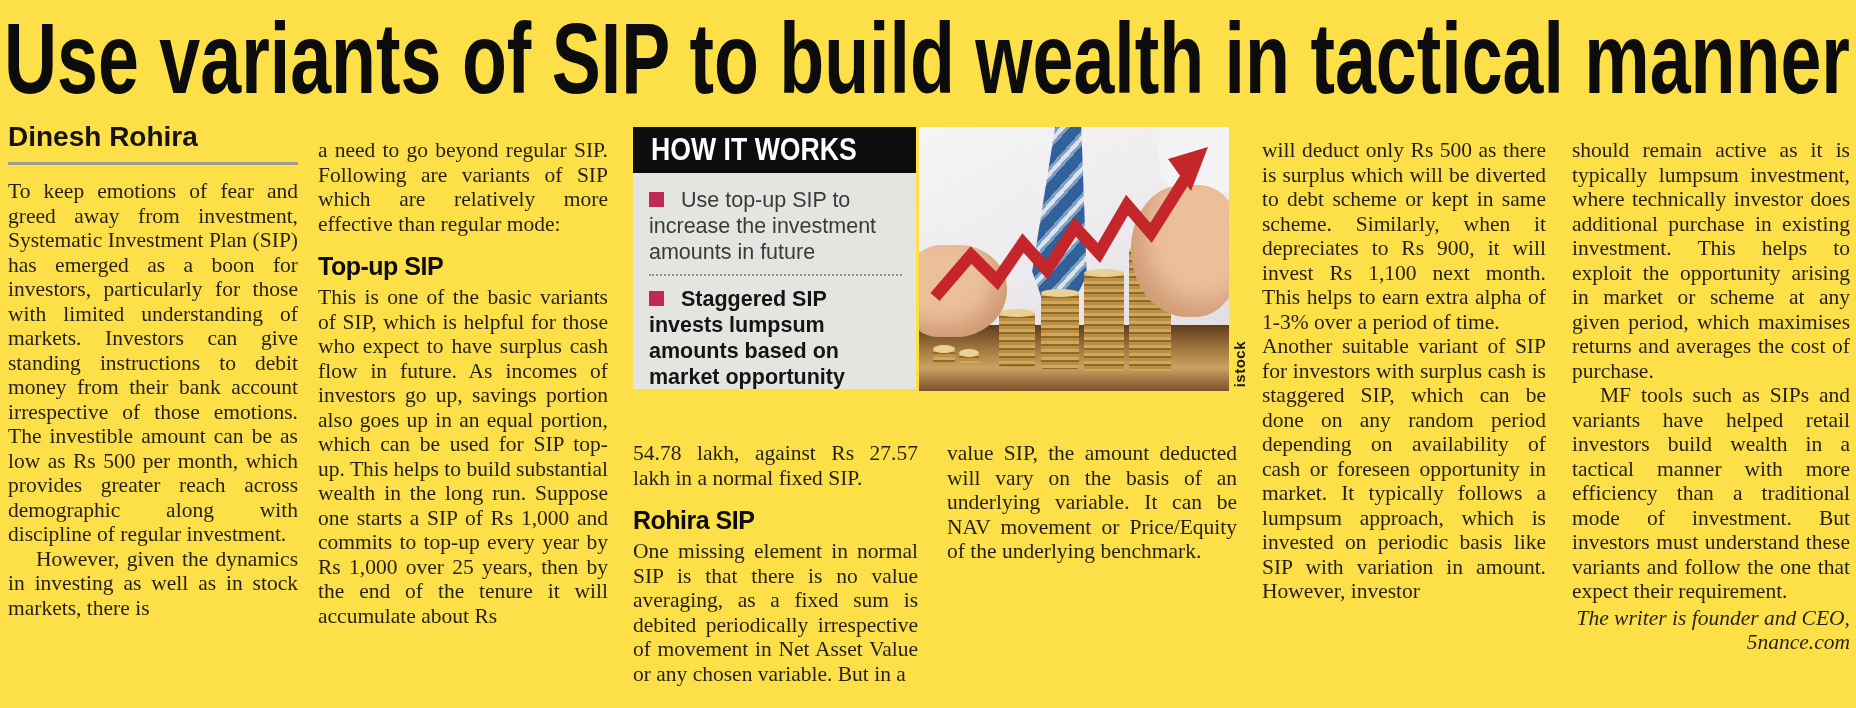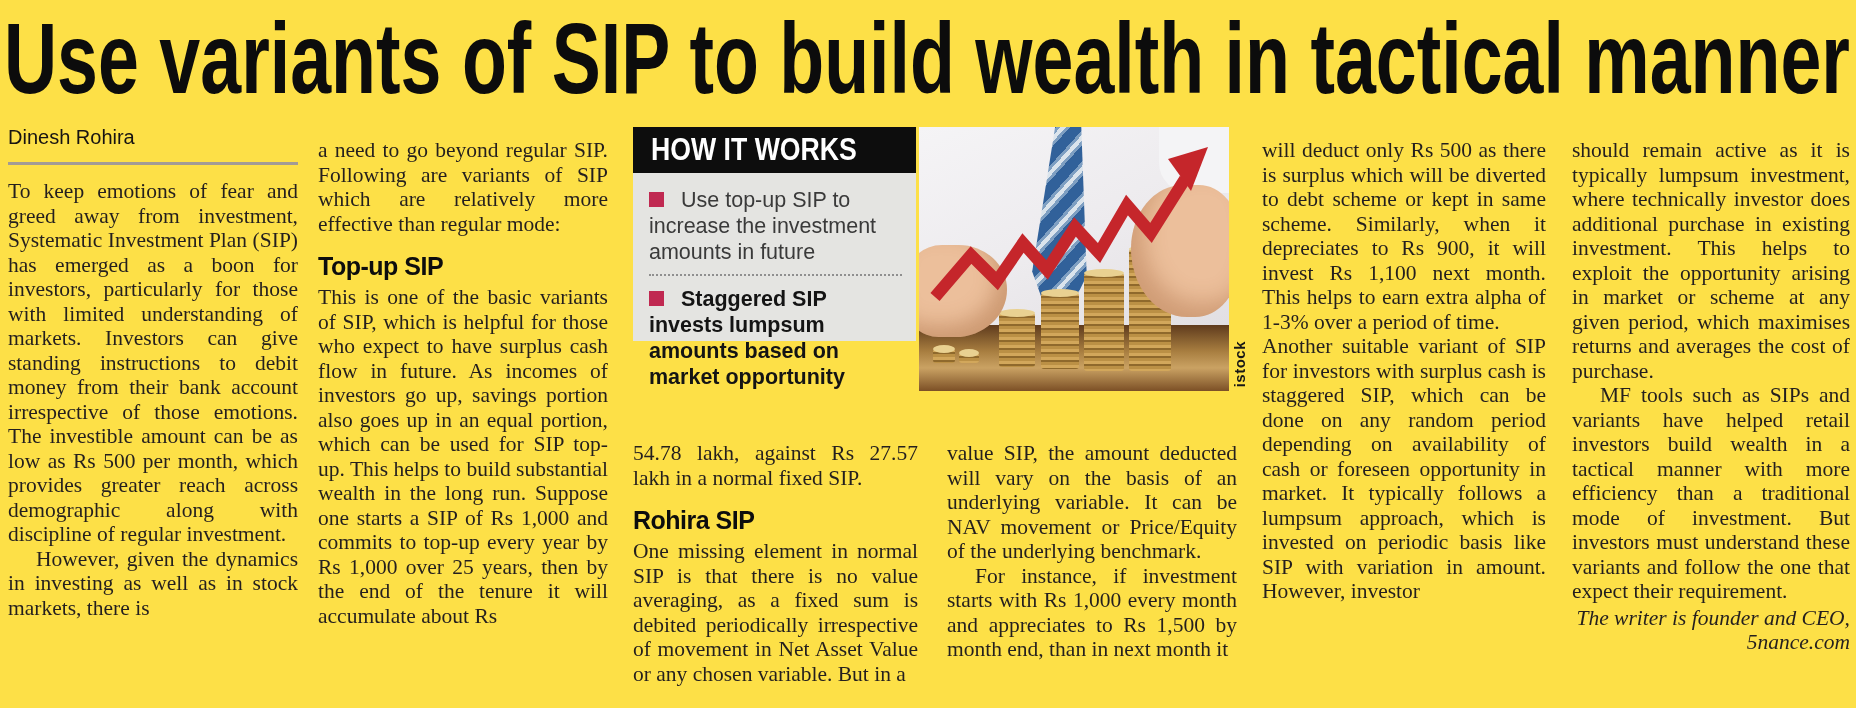--- a/index.html
+++ b/index.html
@@ -33,41 +33,41 @@
   #col1{left:8px;top:124px;}
   #col2{left:318px;}
   #col3{left:633px;width:285px;}
   #col4{left:947px;width:290px;}
   #col5{left:1262px;width:284px;}
   #col6{left:1572px;width:278px;}
   #col3 .below-box{margin-top:303px;}
   #col4 .below-photo{margin-top:303px;}
   .byline{
     font-family:"Liberation Sans", sans-serif;
-    font-weight:normal;font-size:20px;line-height:26px;
+    font-weight:bold;font-size:28px;line-height:26px;
     color:#171312;margin:0;
   }
   .byline-divider{border:0;border-top:3px solid #a39b95;margin:12px 0 14px 0;}
   .credit{font-style:italic;text-align:right !important;margin-top:2px !important;}
   
   .infobox{position:absolute;left:633px;top:127px;width:283px;}
   .infobox-header{
     background:#0d0d0d;height:46px;
     display:flex;align-items:center;
   }
   .infobox-header span{
     color:#ffffff;
     font-family:"Liberation Sans", sans-serif;
     font-weight:bold;font-size:31px;
     transform:scaleX(0.86);transform-origin:left center;
     margin-left:18px;white-space:nowrap;
   }
   .infobox-body{
     background:#e4e4e1;
-    height:168px;box-sizing:border-box;
+    height:216px;box-sizing:border-box;
     padding:14px 14px 10px 16px;
     font-family:"Liberation Sans", sans-serif;
     font-size:21.5px;line-height:26px;color:#3a3a3a;
   }
   .infobox-body p{margin:0;}
   .bullet-sq{
     display:inline-block;width:15px;height:15px;
     background:#c02951;margin-right:17px;
   }
   .bullet-bold{font-weight:bold;color:#141414;}
@@ -165,21 +165,20 @@
     <div class="hand hand-right"></div>
     <svg class="arrow-svg" width="310" height="264">
       <polyline points="16,170 52,128 78,154 104,116 128,143 156,100 180,126 208,78 232,106 266,52" fill="none" stroke="#c5262b" stroke-width="12" stroke-linejoin="miter"></polyline>
       <polygon points="249,32 289,20 272,64" fill="#c5262b"></polygon>
     </svg>
   </div>
   <div class="photo-credit">istock</div>
 
   <div class="col" id="col4">
     <p class="below-photo">value SIP, the amount deducted will vary on the basis of an underlying variable. It can be NAV movement or Price/Equity of the underlying benchmark.</p>
-    <p class="indent">For instance, if investment starts with Rs 1,000 every month and appreciates to Rs 1,500 by month end, than in next month it</p>
   </div>
 
   <div class="col" id="col5">
     <p>will deduct only Rs 500 as there is surplus which will be diverted to debt scheme or kept in same scheme. Similarly, when it depreciates to Rs 900, it will invest Rs 1,100 next month. This helps to earn extra alpha of 1-3% over a period of time.</p>
     <p>Another suitable variant of SIP for investors with surplus cash is staggered SIP, which can be done on any random period depending on availability of cash or foreseen opportunity in market. It typically follows a lumpsum approach, which is invested on periodic basis like SIP with variation in amount. However, investor</p>
   </div>
 
   <div class="col" id="col6">
     <p>should remain active as it is typically lumpsum investment, where technically investor does additional purchase in existing investment. This helps to exploit the opportunity arising in market or scheme at any given period, which maximises returns and averages the cost of purchase.</p>
     <p class="indent">MF tools such as SIPs and variants have helped retail investors build wealth in a tactical manner with more efficiency than a traditional mode of investment. But investors must understand these variants and follow the one that expect their requirement.</p>

